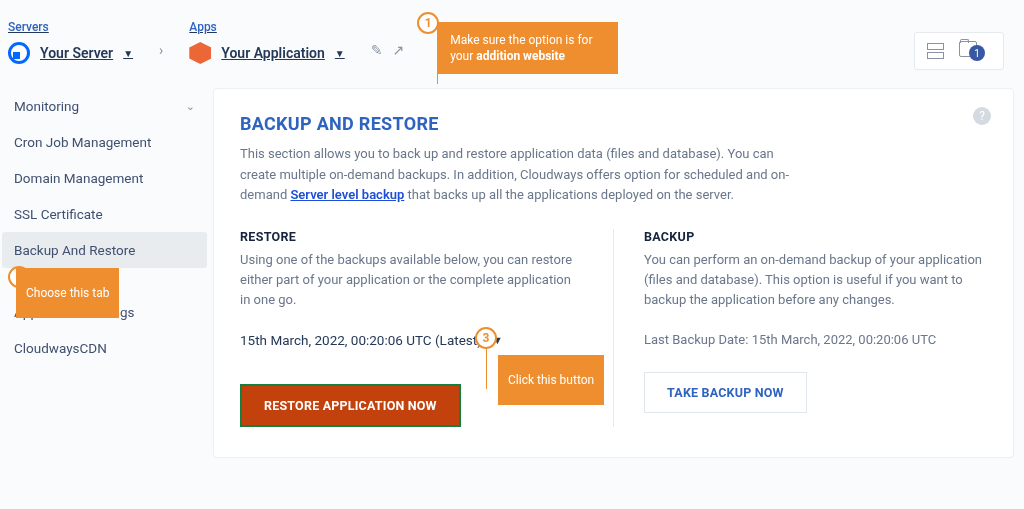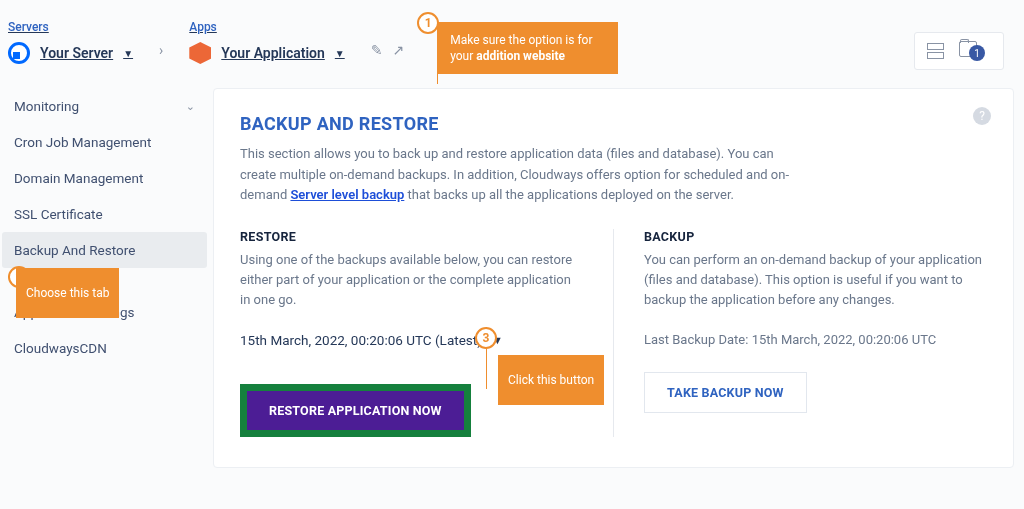--- a/index.html
+++ b/index.html
@@ -44,21 +44,21 @@
   .helpicon { position:absolute; right:22px; top:18px; width:18px;height:18px;border-radius:50%;background:#d5dae2;color:#fff;font-size:12px;display:flex;align-items:center;justify-content:center; }
 
   .cols { display:flex; gap:30px; margin-top:24px; }
   .col { flex:1; }
   .col h3 { font-size:12.5px; font-weight:700; color:#16243d; letter-spacing:.3px; margin-bottom:6px; }
   .col p { font-size:13px; color:#6a778b; line-height:1.55; }
   .divider { width:1px; background:#e6e9ee; }
   .select { margin-top:16px; padding:6px 0; font-size:13.5px; color:#253858; display:flex; align-items:center; gap:10px; border-bottom:1px solid transparent; cursor:pointer; }
   .select .caret{font-size:11px;}
   .btn { display:inline-block; margin-top:22px; padding:12px 22px; font-size:12.5px; font-weight:700; letter-spacing:.2px; border:none; cursor:pointer; }
-  .btn-green { background:#4c1d95; color:#fff; border:7px solid #15803d;margin-top:29px; }
+  .btn-green { background:#c2410c; color:#fff; border:2px solid #15803d;margin-top:29px; }
   .btn-white { background:#fff; color:#2f63c0; border:1px solid #e2e7ee; }
   .last { font-size:13px; color:#6a778b; margin-top:20px; }
 
   .annot { position:absolute; }
   .annot .pill { background:#ef8e2e; color:#fff; font-size:12px; padding:18px 10px; }
   .annot .num { width:22px;height:22px;border:2px solid #ef8e2e;border-radius:50%;background:#fff;color:#ef8e2e;font-weight:700;font-size:12px;display:flex;align-items:center;justify-content:center;position:absolute; }
   .annot .vline{width:1px;background:#ef8e2e;position:absolute;}
 </style>
 </head>
 <body>

